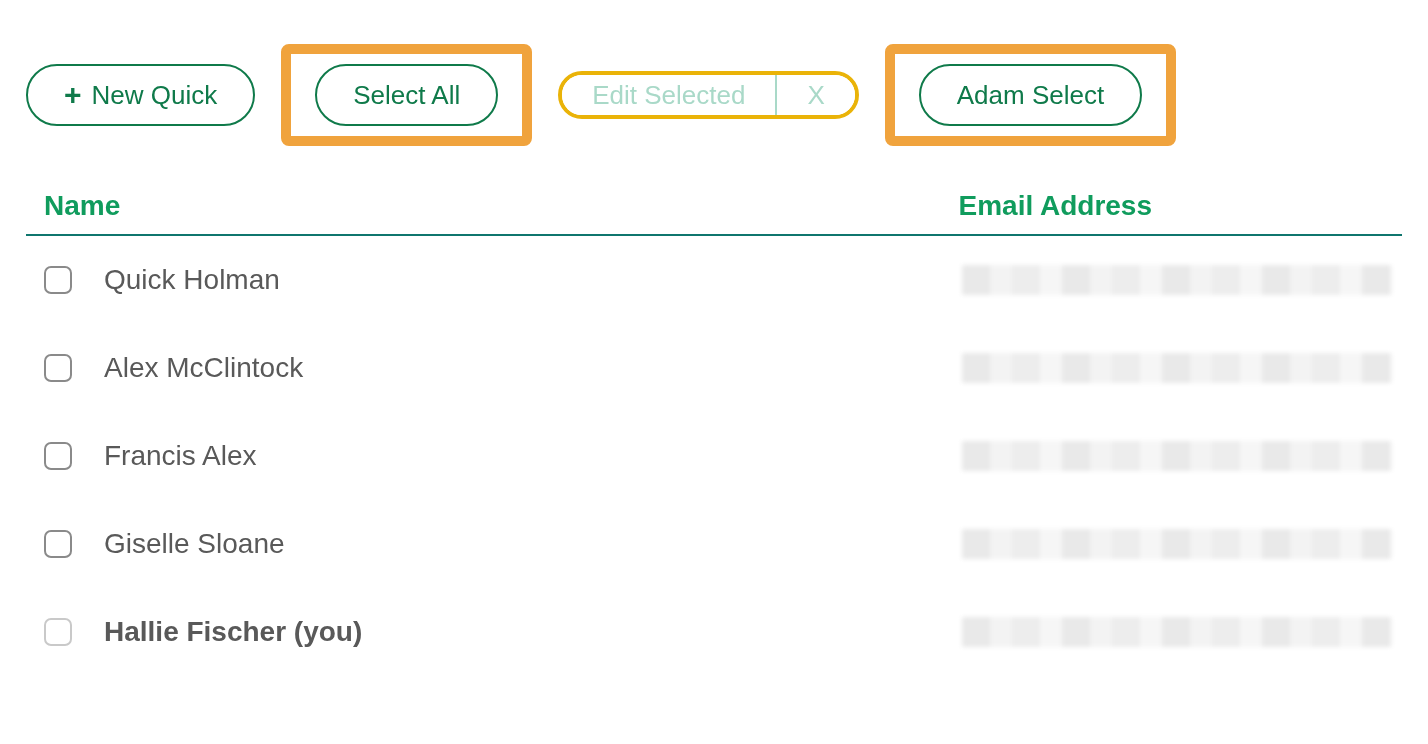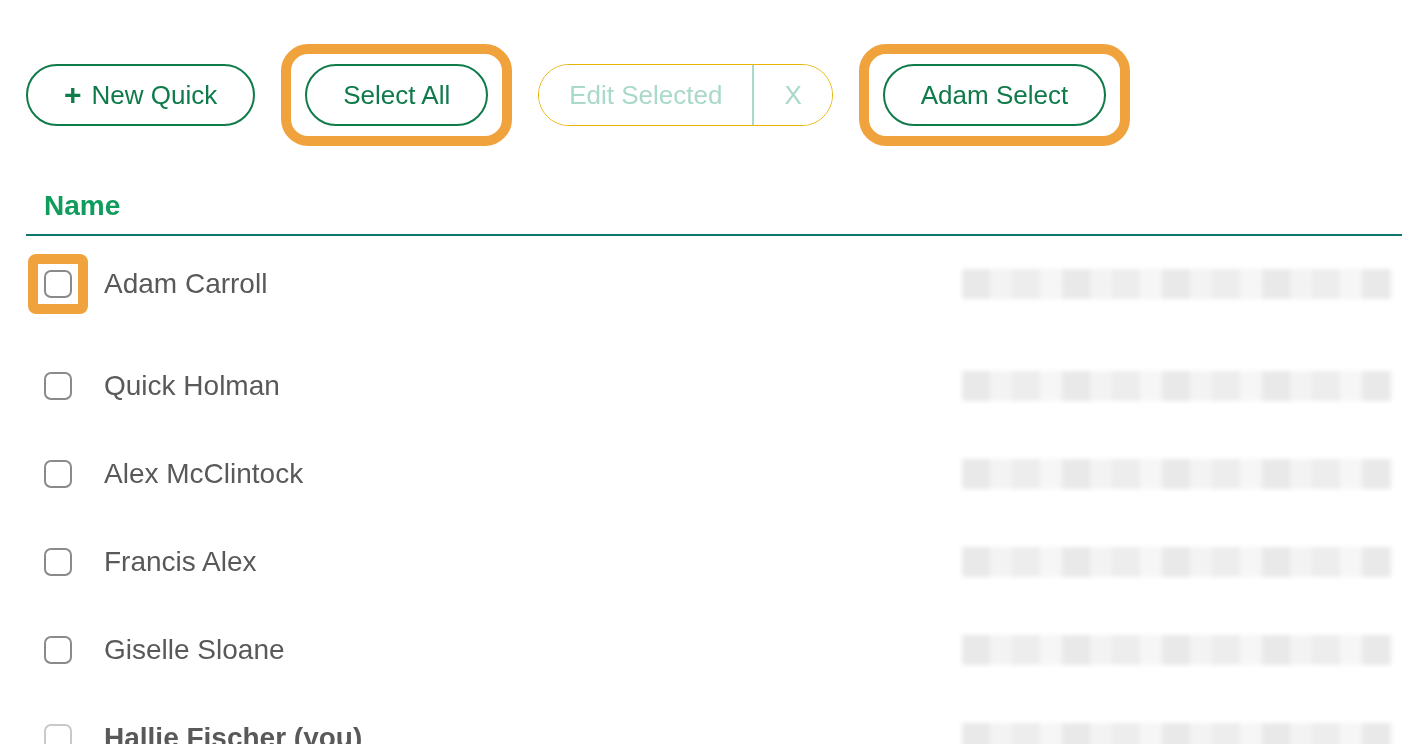--- a/index.html
+++ b/index.html
@@ -36,31 +36,31 @@
     .pill-btn .plus {
       font-size: 30px;
       font-weight: 700;
       margin-right: 10px;
       line-height: 1;
     }
 
     .highlight {
       display: inline-flex;
       align-items: center;
-      padding: 10px 14px;
+      padding: 10px 24px;
       border: 10px solid #f0a33d;
-      border-radius: 27px;
+      border-radius: 8px;
       justify-content: center;
     }
 
     .segmented {
       display: inline-flex;
       align-items: stretch;
-      height: 62px;
-      border: 1px solid #eab308;
+      height: 48px;
+      border: 4px solid #eab308;
       border-radius: 999px;
       overflow: hidden;
       justify-content: flex-end;
     }
     .seg {
       display: flex;
       align-items: center;
       justify-content: center;
       padding: 0 30px;
       color: #a9d9c8;
@@ -161,32 +161,24 @@
 
   <span class="highlight">
     <button class="pill-btn">
       <span>Adam Select</span>
     </button>
   </span>
 </div>
 
 <div class="headers">
   <div class="col-name">Name</div>
+  <div class="col-email">Email Address</div>
 </div>
 
 <div class="rows" id="rows">
-    <div class="row first">
-      <div class="cb-wrap">
-        <span class="cb-highlight">
-          <div class="checkbox"></div>
-        </span>
-      </div>
-      <div class="user-name">Adam Carroll</div>
-      <div class="email-blur"></div>
-    </div>
     <div class="row">
       <div class="cb-wrap">
         <div class="checkbox"></div>
       </div>
       <div class="user-name">Quick Holman</div>
       <div class="email-blur"></div>
     </div>
     <div class="row">
       <div class="cb-wrap">
         <div class="checkbox"></div>

